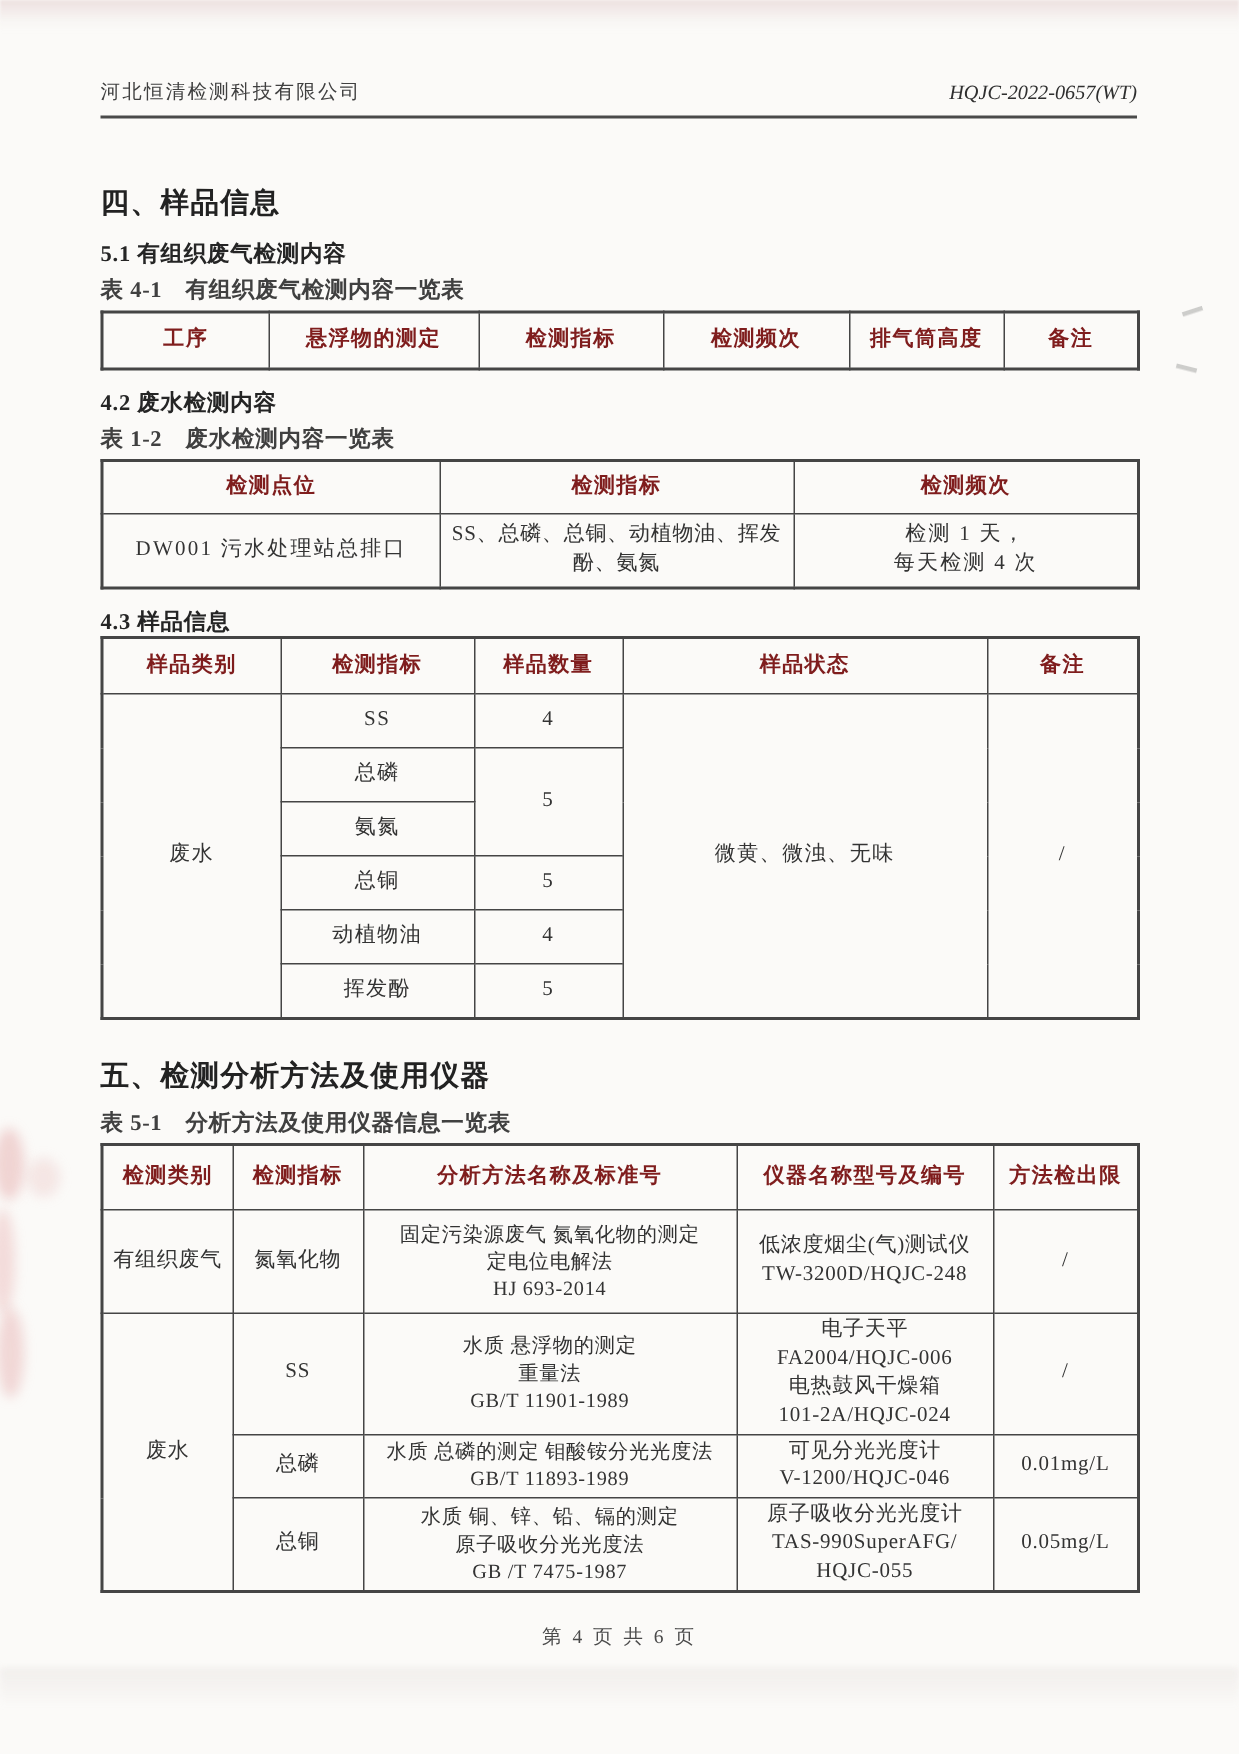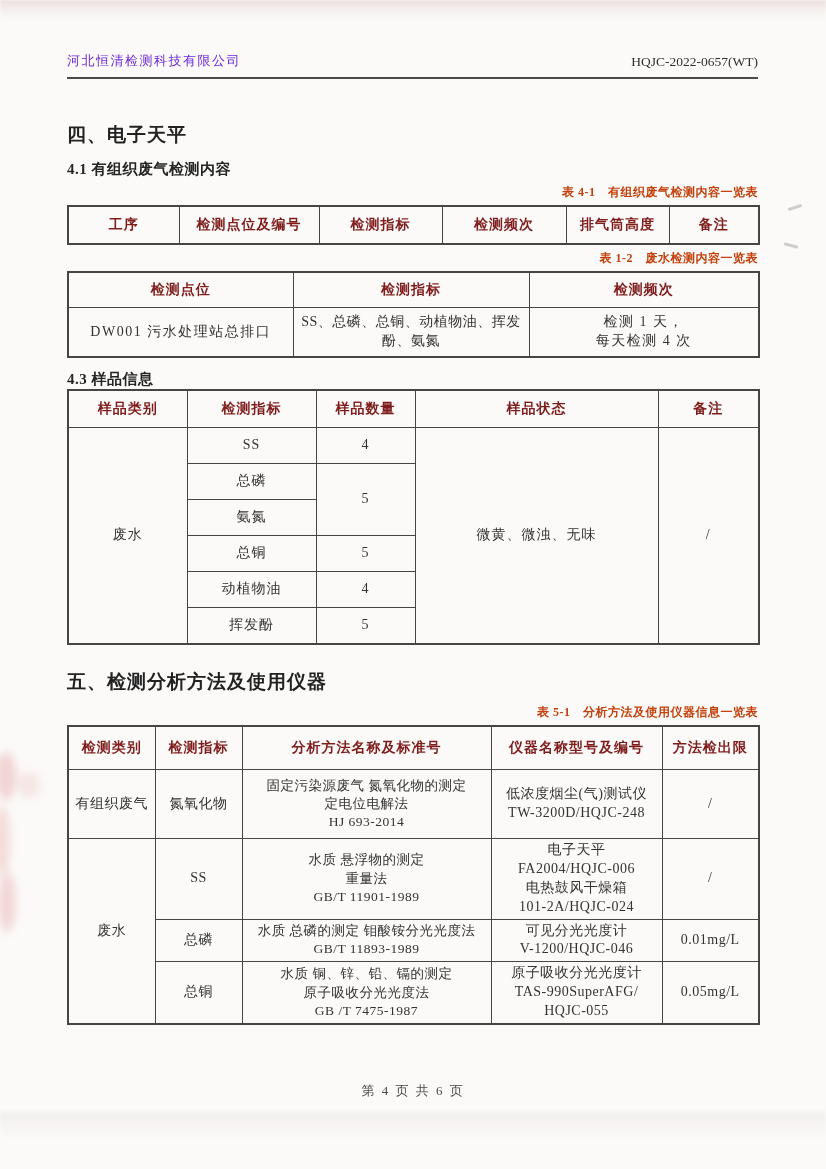--- a/index.html
+++ b/index.html
@@ -29,34 +29,34 @@
     left:0;right:0;top:1112px;height:26px;
     background:linear-gradient(180deg,rgba(214,204,200,0.25),rgba(240,236,234,0));
     filter:blur(2px);
   }
   
   .doc-header{
     position:absolute;left:67px;width:691px;top:52px;
     display:flex;justify-content:space-between;align-items:flex-end;
     padding-bottom:7px;border-bottom:2px solid #4a4a4a;
   }
-  .company{font-size:13px;letter-spacing:1.5px;color:#6d28d9;}
-  .docnum{font-size:13.5px;color:#2f2f2f;}
+  .company{font-size:13px;letter-spacing:1.5px;color:#404040;}
+  .docnum{font-size:13.5px;color:#2f2f2f;font-style:italic;}
   
   .h-major{
     position:relative;margin:26px 0 0 67px;
     font-size:19px;font-weight:bold;color:#222;letter-spacing:1px;
   }
   .h-minor{
     position:relative;margin:12px 0 0 67px;
     font-size:15px;font-weight:bold;color:#252525;letter-spacing:0.5px;
   }
   .tbl-caption{
     position:relative;margin:5px 0 4px 67px;width:691px;
-    text-align:right;font-size:12px;font-weight:bold;color:#c2410c;letter-spacing:0.5px;
+    text-align:left;font-size:15px;font-weight:bold;color:#404040;letter-spacing:0.5px;
   }
   
   table{
     border-collapse:collapse;table-layout:fixed;
     margin-left:67px;width:691px;
     font-size:14px;color:#333;
   }
   table{border:2px solid #454545;}
   th,td{
     border:1.5px solid #454545;
@@ -100,45 +100,46 @@
   <div class="artifact tick tick2"></div>
   <div class="artifact smear-bottom"></div>
 
   <div class="doc-header">
     <span class="company">河北恒清检测科技有限公司</span>
     <span class="docnum">HQJC-2022-0657(WT)</span>
   </div>
 
   <div style="position:absolute;top:96px;left:0;right:0;">
 
-    <div class="h-major">四、电子天平</div>
-    <div class="h-minor">4.1 有组织废气检测内容</div>
+    <div class="h-major">四、样品信息</div>
+    <div class="h-minor">5.1 有组织废气检测内容</div>
     <div class="tbl-caption">表 4-1　有组织废气检测内容一览表</div>
 
     <table class="t41">
       <colgroup>
           <col style="width:111px">
           <col style="width:140px">
           <col style="width:123px">
           <col style="width:124px">
           <col style="width:103px">
           <col style="width:90px">
         </colgroup>
       <tbody>
           <tr>
         <th>工序</th>
-        <th>检测点位及编号</th>
+        <th>悬浮物的测定</th>
         <th>检测指标</th>
         <th>检测频次</th>
         <th>排气筒高度</th>
         <th>备注</th>
       </tr>
     </tbody>
       </table>
 
+    <div class="h-minor">4.2 废水检测内容</div>
     <div class="tbl-caption">表 1-2　废水检测内容一览表</div>
 
     <table class="t42">
       <colgroup>
           <col style="width:225px">
           <col style="width:236px">
           <col style="width:230px">
         </colgroup>
       <tbody>
           <tr>

